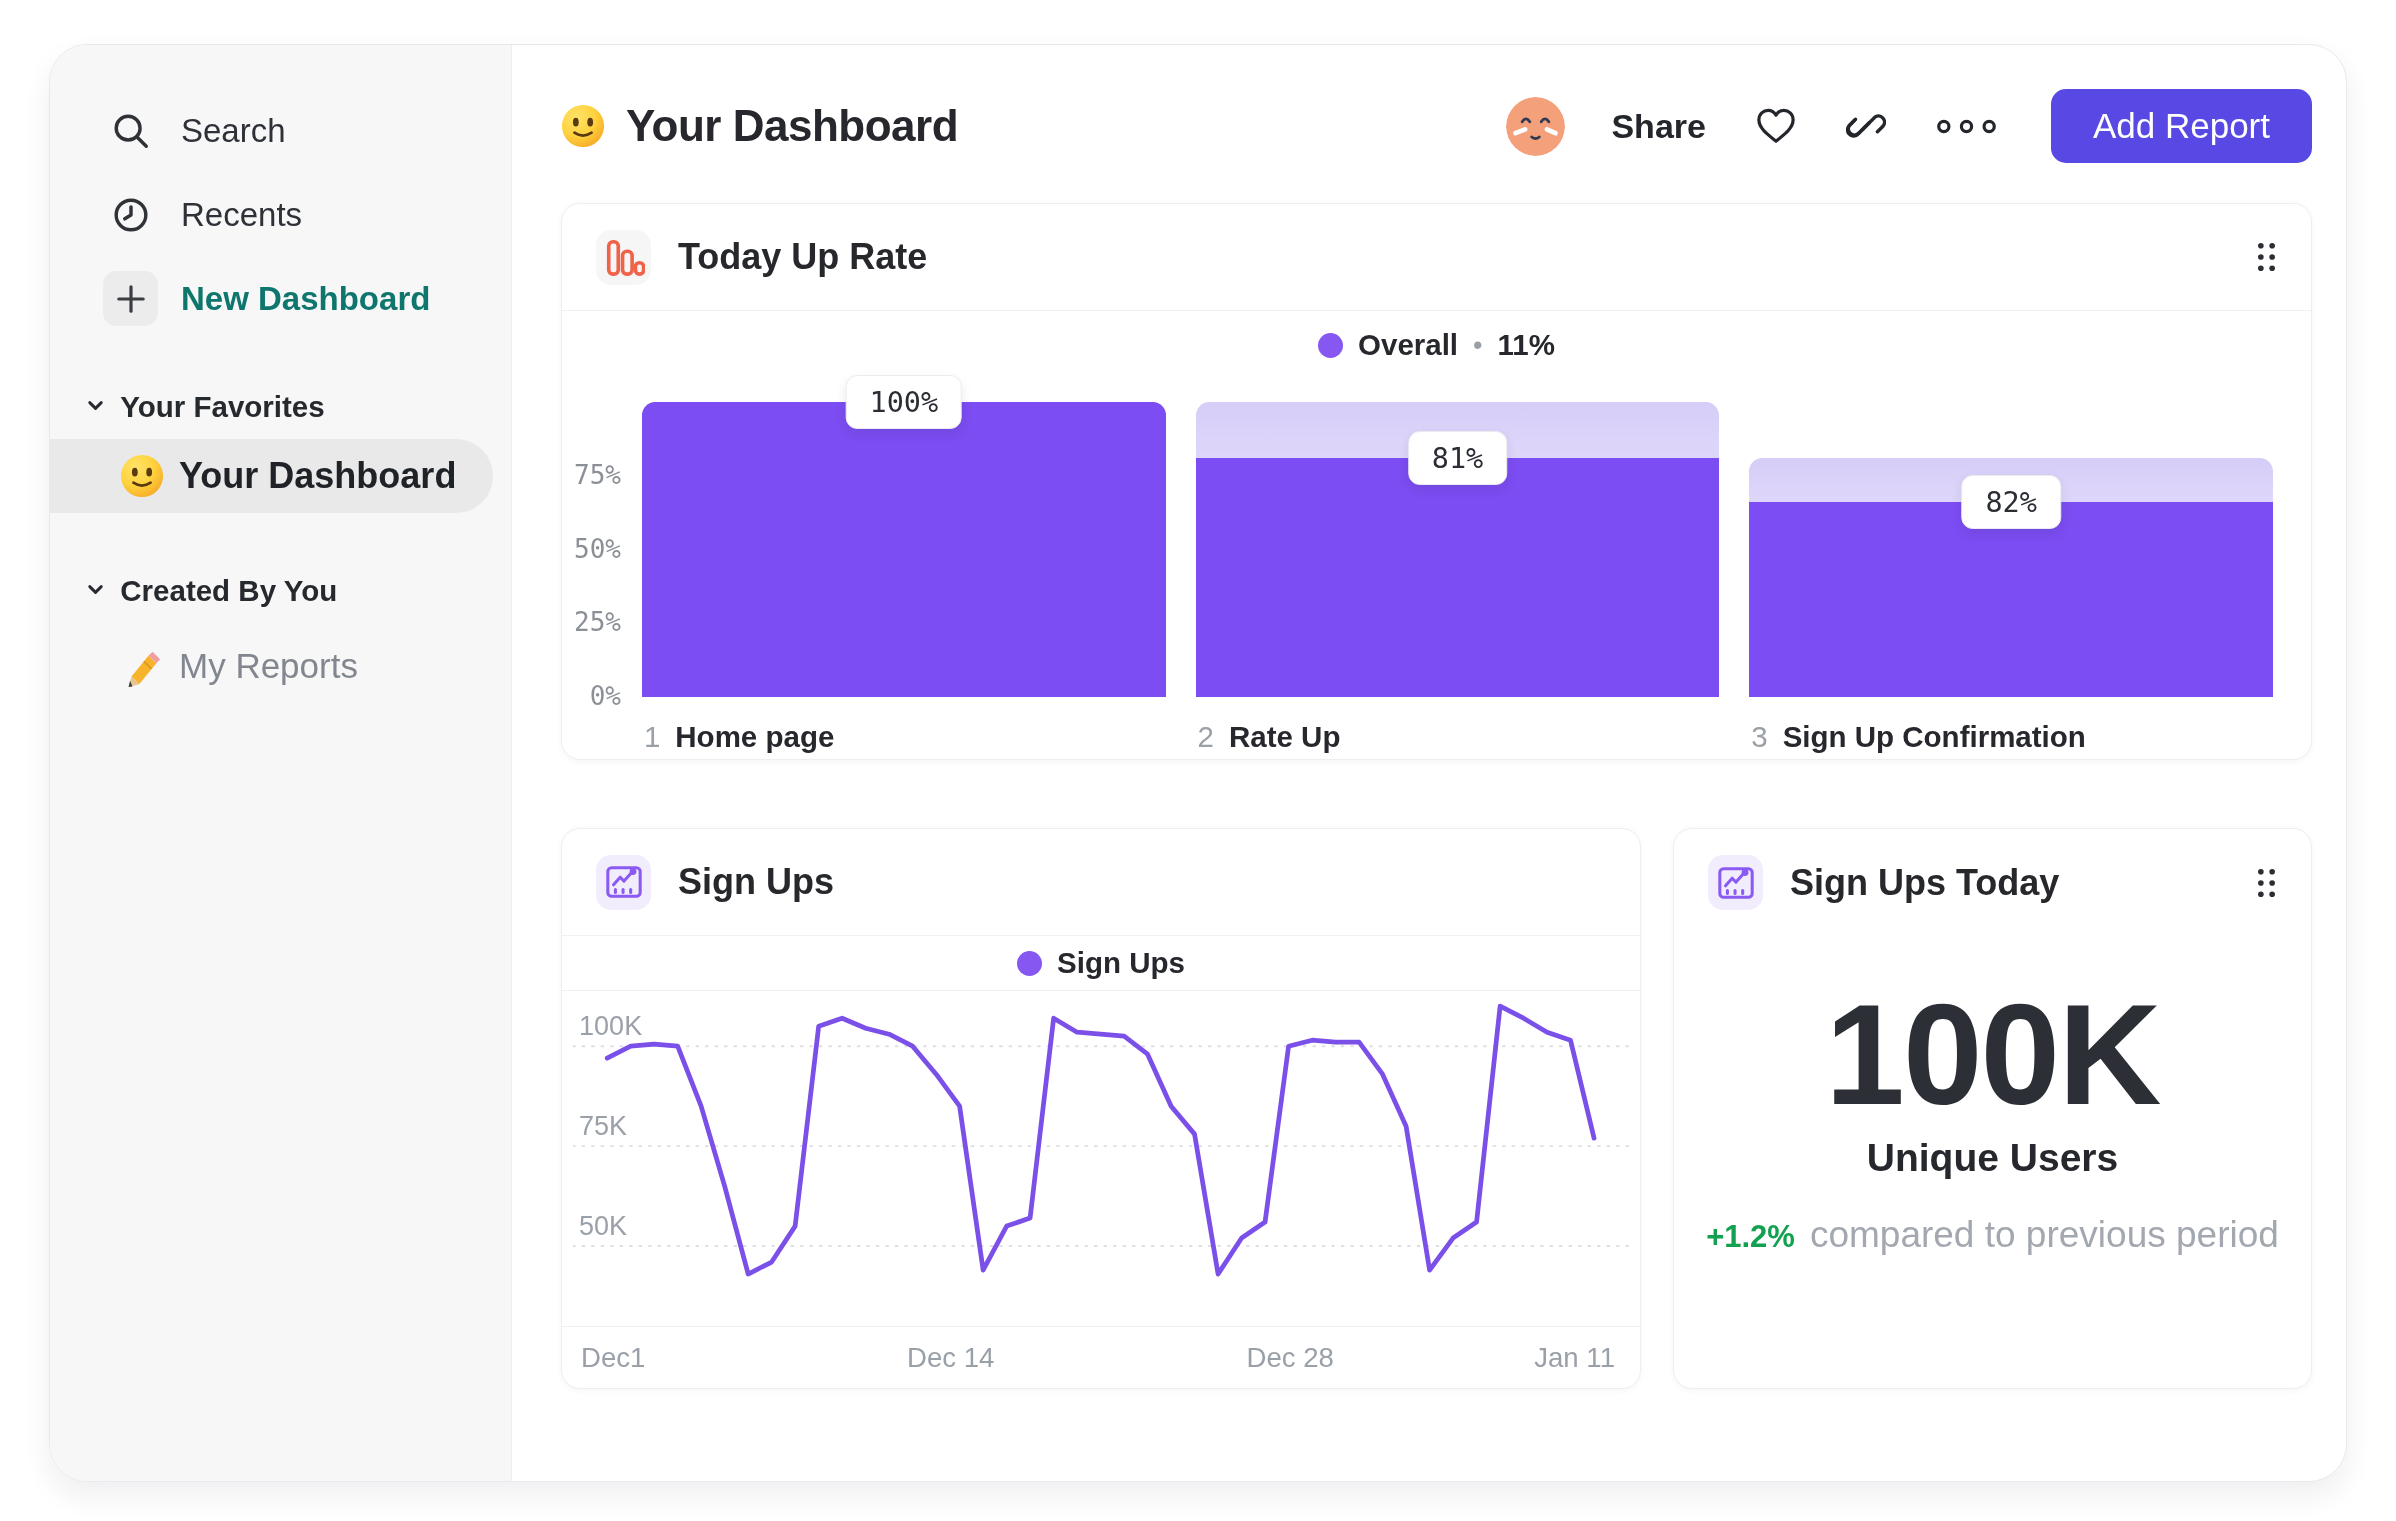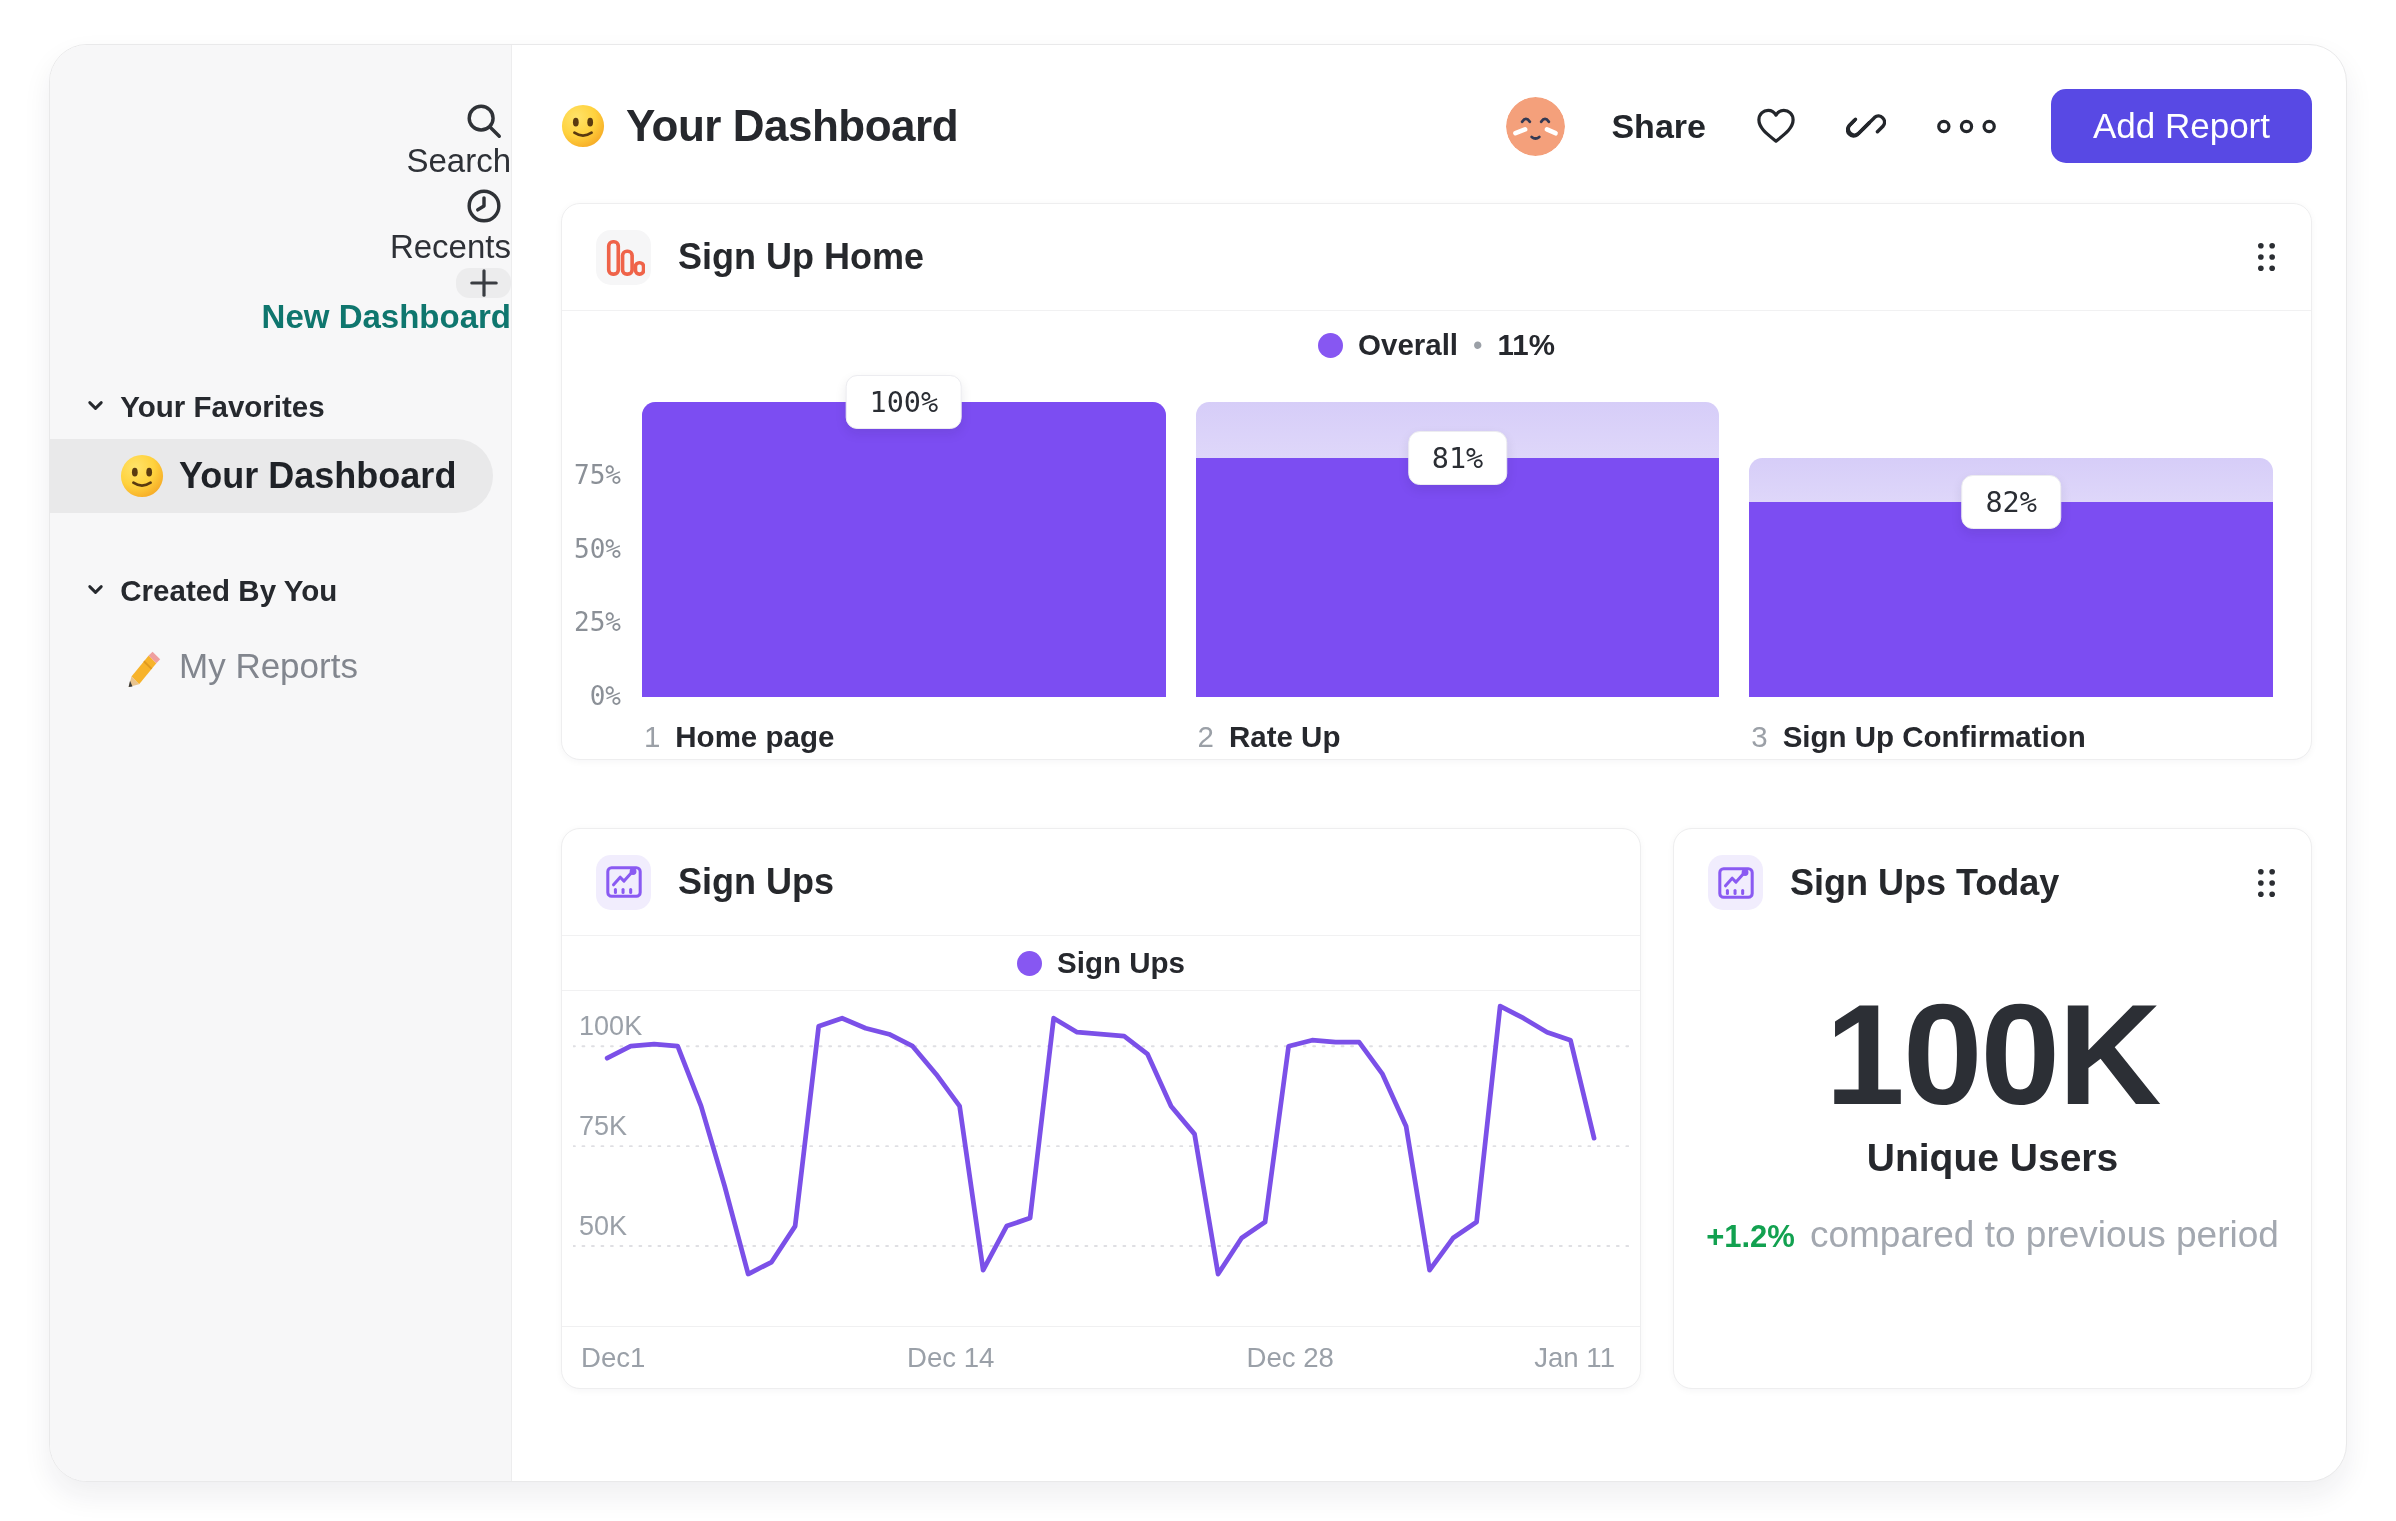--- a/index.html
+++ b/index.html
@@ -8,21 +8,21 @@
   .mono { font-family:"DejaVu Sans Mono", monospace; }
 
   
   #app { position:absolute; left:49px; top:44px; width:2298px; height:1438px;
          background:#ffffff; border:1.9px solid #e9e9ea; border-radius:38px;
          box-shadow:0 13.3px 28.5px rgba(30,30,50,.07); display:flex; overflow:hidden; }
 
   
   aside { width:462px; flex:0 0 462px; background:#f7f7f8; border-right:1.9px solid #ededee;
           padding-top:55px; }
-  .nav-item { display:flex; align-items:flex-end; height:61px; padding-left:53px; cursor:pointer;flex-direction:column; }
+  .nav-item { display:flex; align-items:center; height:61px; padding-left:53px; cursor:pointer; }
   .nav-item + .nav-item { margin-top:23px; }
   .nav-icon { width:55px; height:55px; display:flex; align-items:center; justify-content:center; }
   .nav-icon.boxed { background:#ececed; border-radius:13.3px; }
   .nav-label { margin-left:23px; font-size:33px; font-weight:500; color:#2e3137; }
   .nav-item.bold .nav-label { font-weight:700; color:#0f766e; }
 
   .section-header { display:flex; align-items:center; padding-left:34px; margin-top:59px; height:38px; cursor:pointer; }
   .section-header .chev { margin-right:13.3px; }
   .section-header span.sh-label { font-size:29.5px; font-weight:700; color:#26292e; }
 
@@ -233,21 +233,21 @@
 
     <section class="card" id="card-funnel">
       <div class="card-head divided">
         <span class="card-icon gray">
           <svg width="42" height="44" viewBox="0 0 44 46" fill="none" stroke="#ef6349" stroke-width="3.8">
             <rect x="6" y="7" width="10" height="34" rx="4.5"></rect>
             <rect x="20.5" y="17" width="10" height="24" rx="4.5"></rect>
             <rect x="34" y="29" width="8.5" height="12" rx="4"></rect>
           </svg>
         </span>
-        <span class="card-title">Sign Up Home</span>
+        <span class="card-title">Today Up Rate</span>
         <span class="drag">
           <svg width="21" height="32" viewBox="0 0 22 34">
               <g fill="#2b2e33">
             <circle cx="5" cy="5" r="3"></circle>
                 <circle cx="17" cy="5" r="3"></circle>
             <circle cx="5" cy="17" r="3"></circle>
                 <circle cx="17" cy="17" r="3"></circle>
             <circle cx="5" cy="29" r="3"></circle>
                 <circle cx="17" cy="29" r="3"></circle>
           </g>

